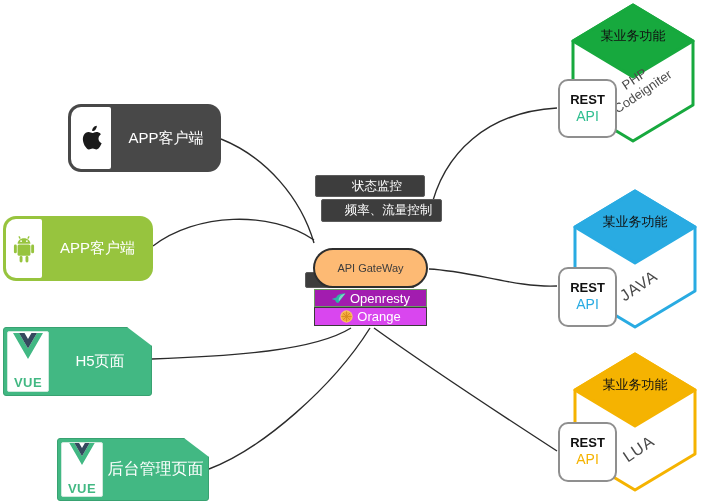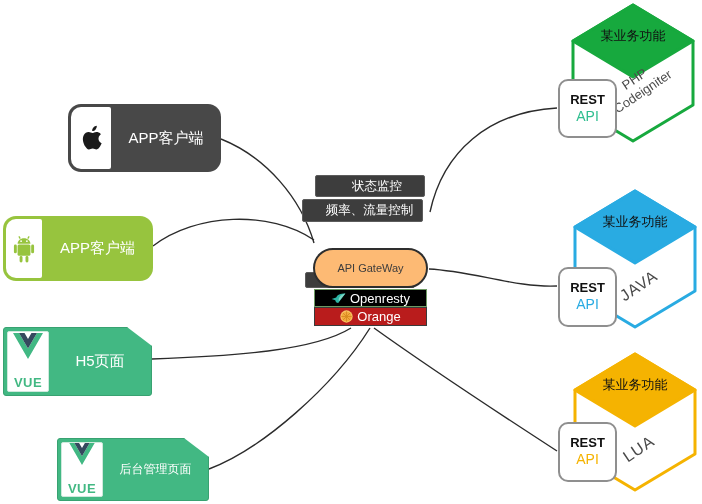--- a/index.html
+++ b/index.html
@@ -22,22 +22,22 @@
   .client.vue .icon-panel{margin:3px 0 3px 3px;border-radius:2px;border:1px solid #cfe9dd;}
   .vue-word{color:#42B883;font-weight:bold;font-size:13px;margin-top:16px;letter-spacing:.5px;}
   .clip-corner{clip-path:polygon(0 0, calc(100% - 25px) 0, 100% 19px, 100% 100%, 0 100%);}
 
   
   .module{background:#3D3D3D;border:1px solid #5c5c5c;border-radius:2px;color:#fff;
     display:flex;align-items:center;justify-content:center;font-size:12.5px;padding-left:14px;}
   .gateway-pill{background:#fdba74;border:2.5px solid #2e2e2e;border-radius:20px;color:#3c3c3c;
     display:flex;align-items:center;justify-content:center;font-size:11px;}
   .bar{display:flex;align-items:center;justify-content:center;gap:4px;color:#fff;font-size:13px;}
-  .bar.openresty{background:#000000;border:1px solid #6d9a63;}
-  .bar.orange{background:#b91c1c;border:1px solid #3a3a3a;}
+  .bar.openresty{background:#a21caf;border:1px solid #6d9a63;}
+  .bar.orange{background:#d946ef;border:1px solid #3a3a3a;}
 
   
   .cube{width:124px;height:140px;}
   .cube svg{position:absolute;left:0;top:0;}
   .cube-top-label{position:absolute;left:0;top:24px;width:100%;text-align:center;
     font-size:13px;color:#111;}
   .face-label{position:absolute;text-align:center;color:#4a4a4a;transform:rotate(-34deg);}
   .face-label.two-line{left:14px;top:68px;width:108px;font-size:13px;line-height:1.15;}
   .face-label.one-line{left:10px;top:88px;width:112px;font-size:16px;letter-spacing:1px;}
 
@@ -112,25 +112,25 @@
   </div>
 
   <div class="abs client vue clip-corner" style="left:57px;top:438px;width:152px;height:63px;">
     <div class="icon-panel" style="width:40px;">
       <svg width="30" height="26" viewBox="0 0 261.76 226.69">
         <polygon points="0,0 52.3,0 130.9,136 209.4,0 261.8,0 130.9,226.7" fill="#41B883"></polygon>
         <polygon points="52.3,0 100.6,0 130.9,52.4 161.1,0 209.4,0 130.9,136" fill="#35495E"></polygon>
       </svg>
       <div class="vue-word">VUE</div>
     </div>
-    <div class="label" style="font-size:12px;">后台管理页面</div>
+    <div class="label" style="font-size:16px;">后台管理页面</div>
   </div>
 
   <div class="abs module" style="left:315px;top:175px;width:110px;height:22px;">状态监控</div>
-  <div class="abs module" style="left:302px;top:199px;width:121px;height:23px;">频率、流量控制</div>
+  <div class="abs module" style="left:321px;top:199px;width:121px;height:23px;">频率、流量控制</div>
   <div class="abs module" style="left:305px;top:224px;width:110px;height:16px;margin-top:48px;">接口鉴权</div>
 
   <div class="abs gateway-pill" style="left:313px;top:248px;width:115px;height:40px;">API GateWay</div>
 
   <div class="abs bar openresty" style="left:314px;top:289px;width:113px;height:18px;">
     <span style="display:inline-flex;">
       <svg width="15" height="11" viewBox="0 0 16 12">
         <path d="M15.5.5C10 .5 6.5 2 5.5 5L.5 6.5 4.5 8c.2 1.8 1.3 2.8 3.2 3L15.5.5z" fill="#2DB5A5"></path>
         <path d="M9 4.5C10.5 2 12.8 1 15.5.5L8.5 9C8 7 8.2 5.8 9 4.5z" fill="#7ED6C5"></path>
       </svg>

